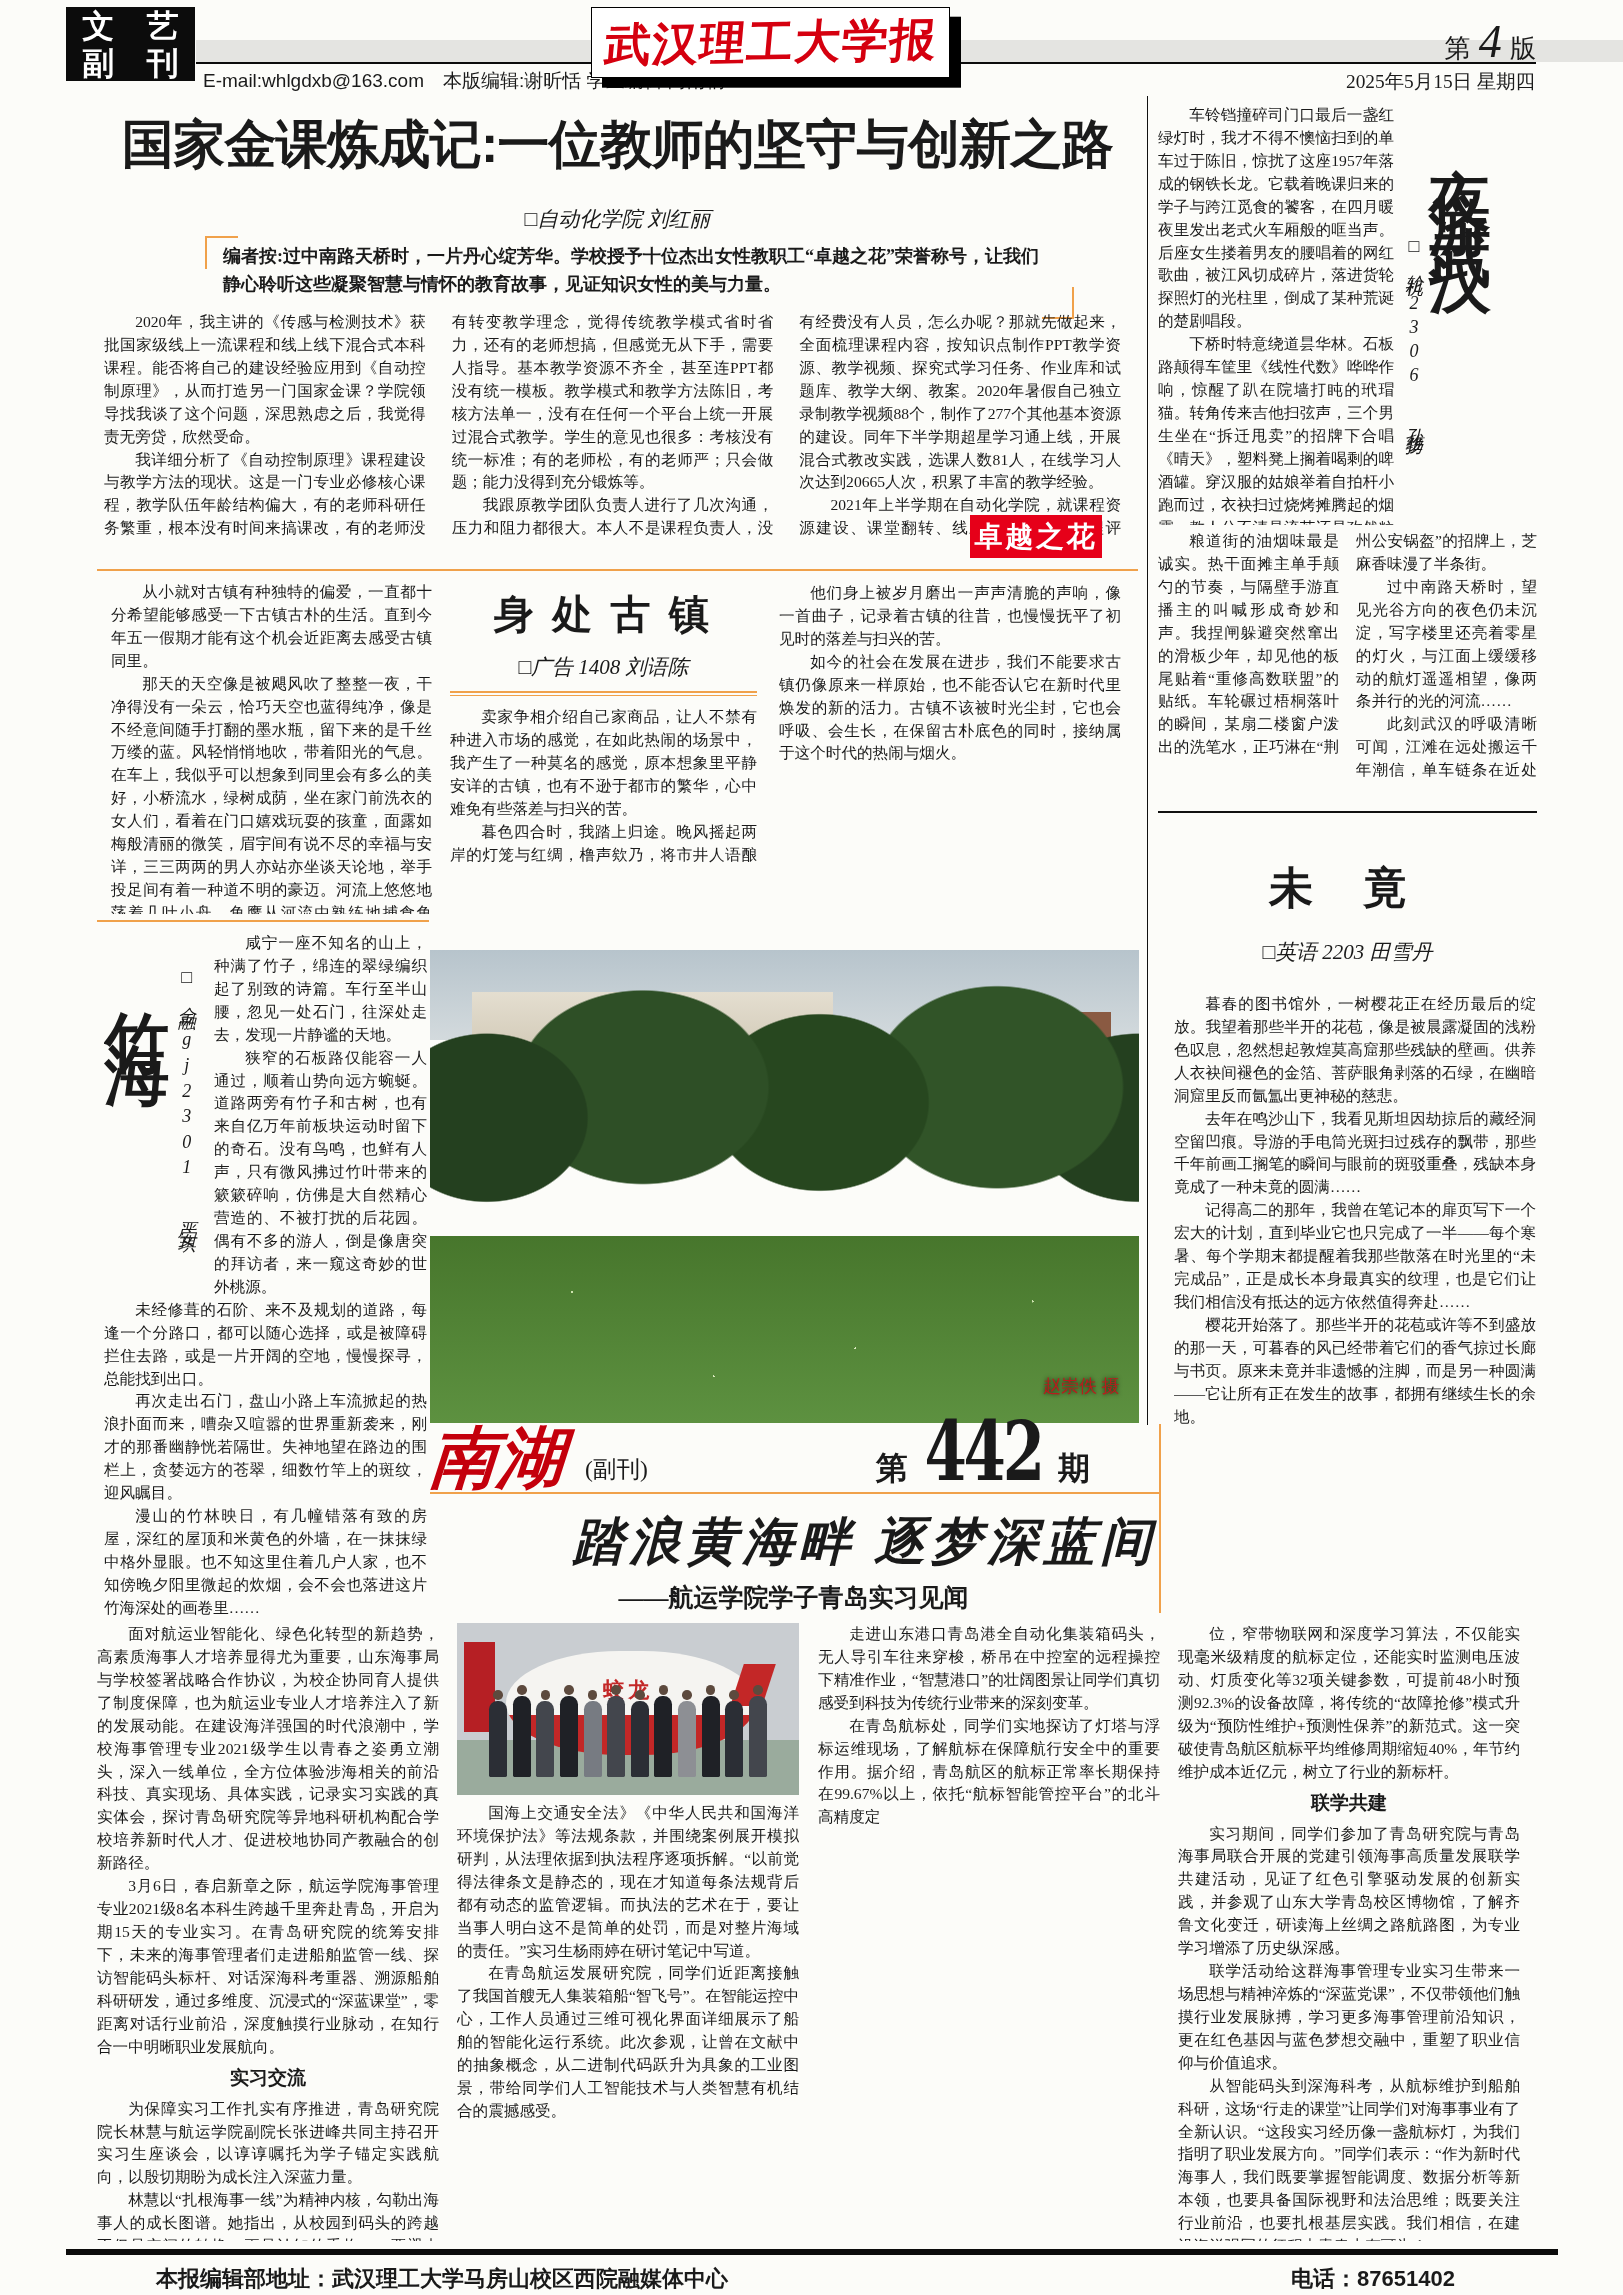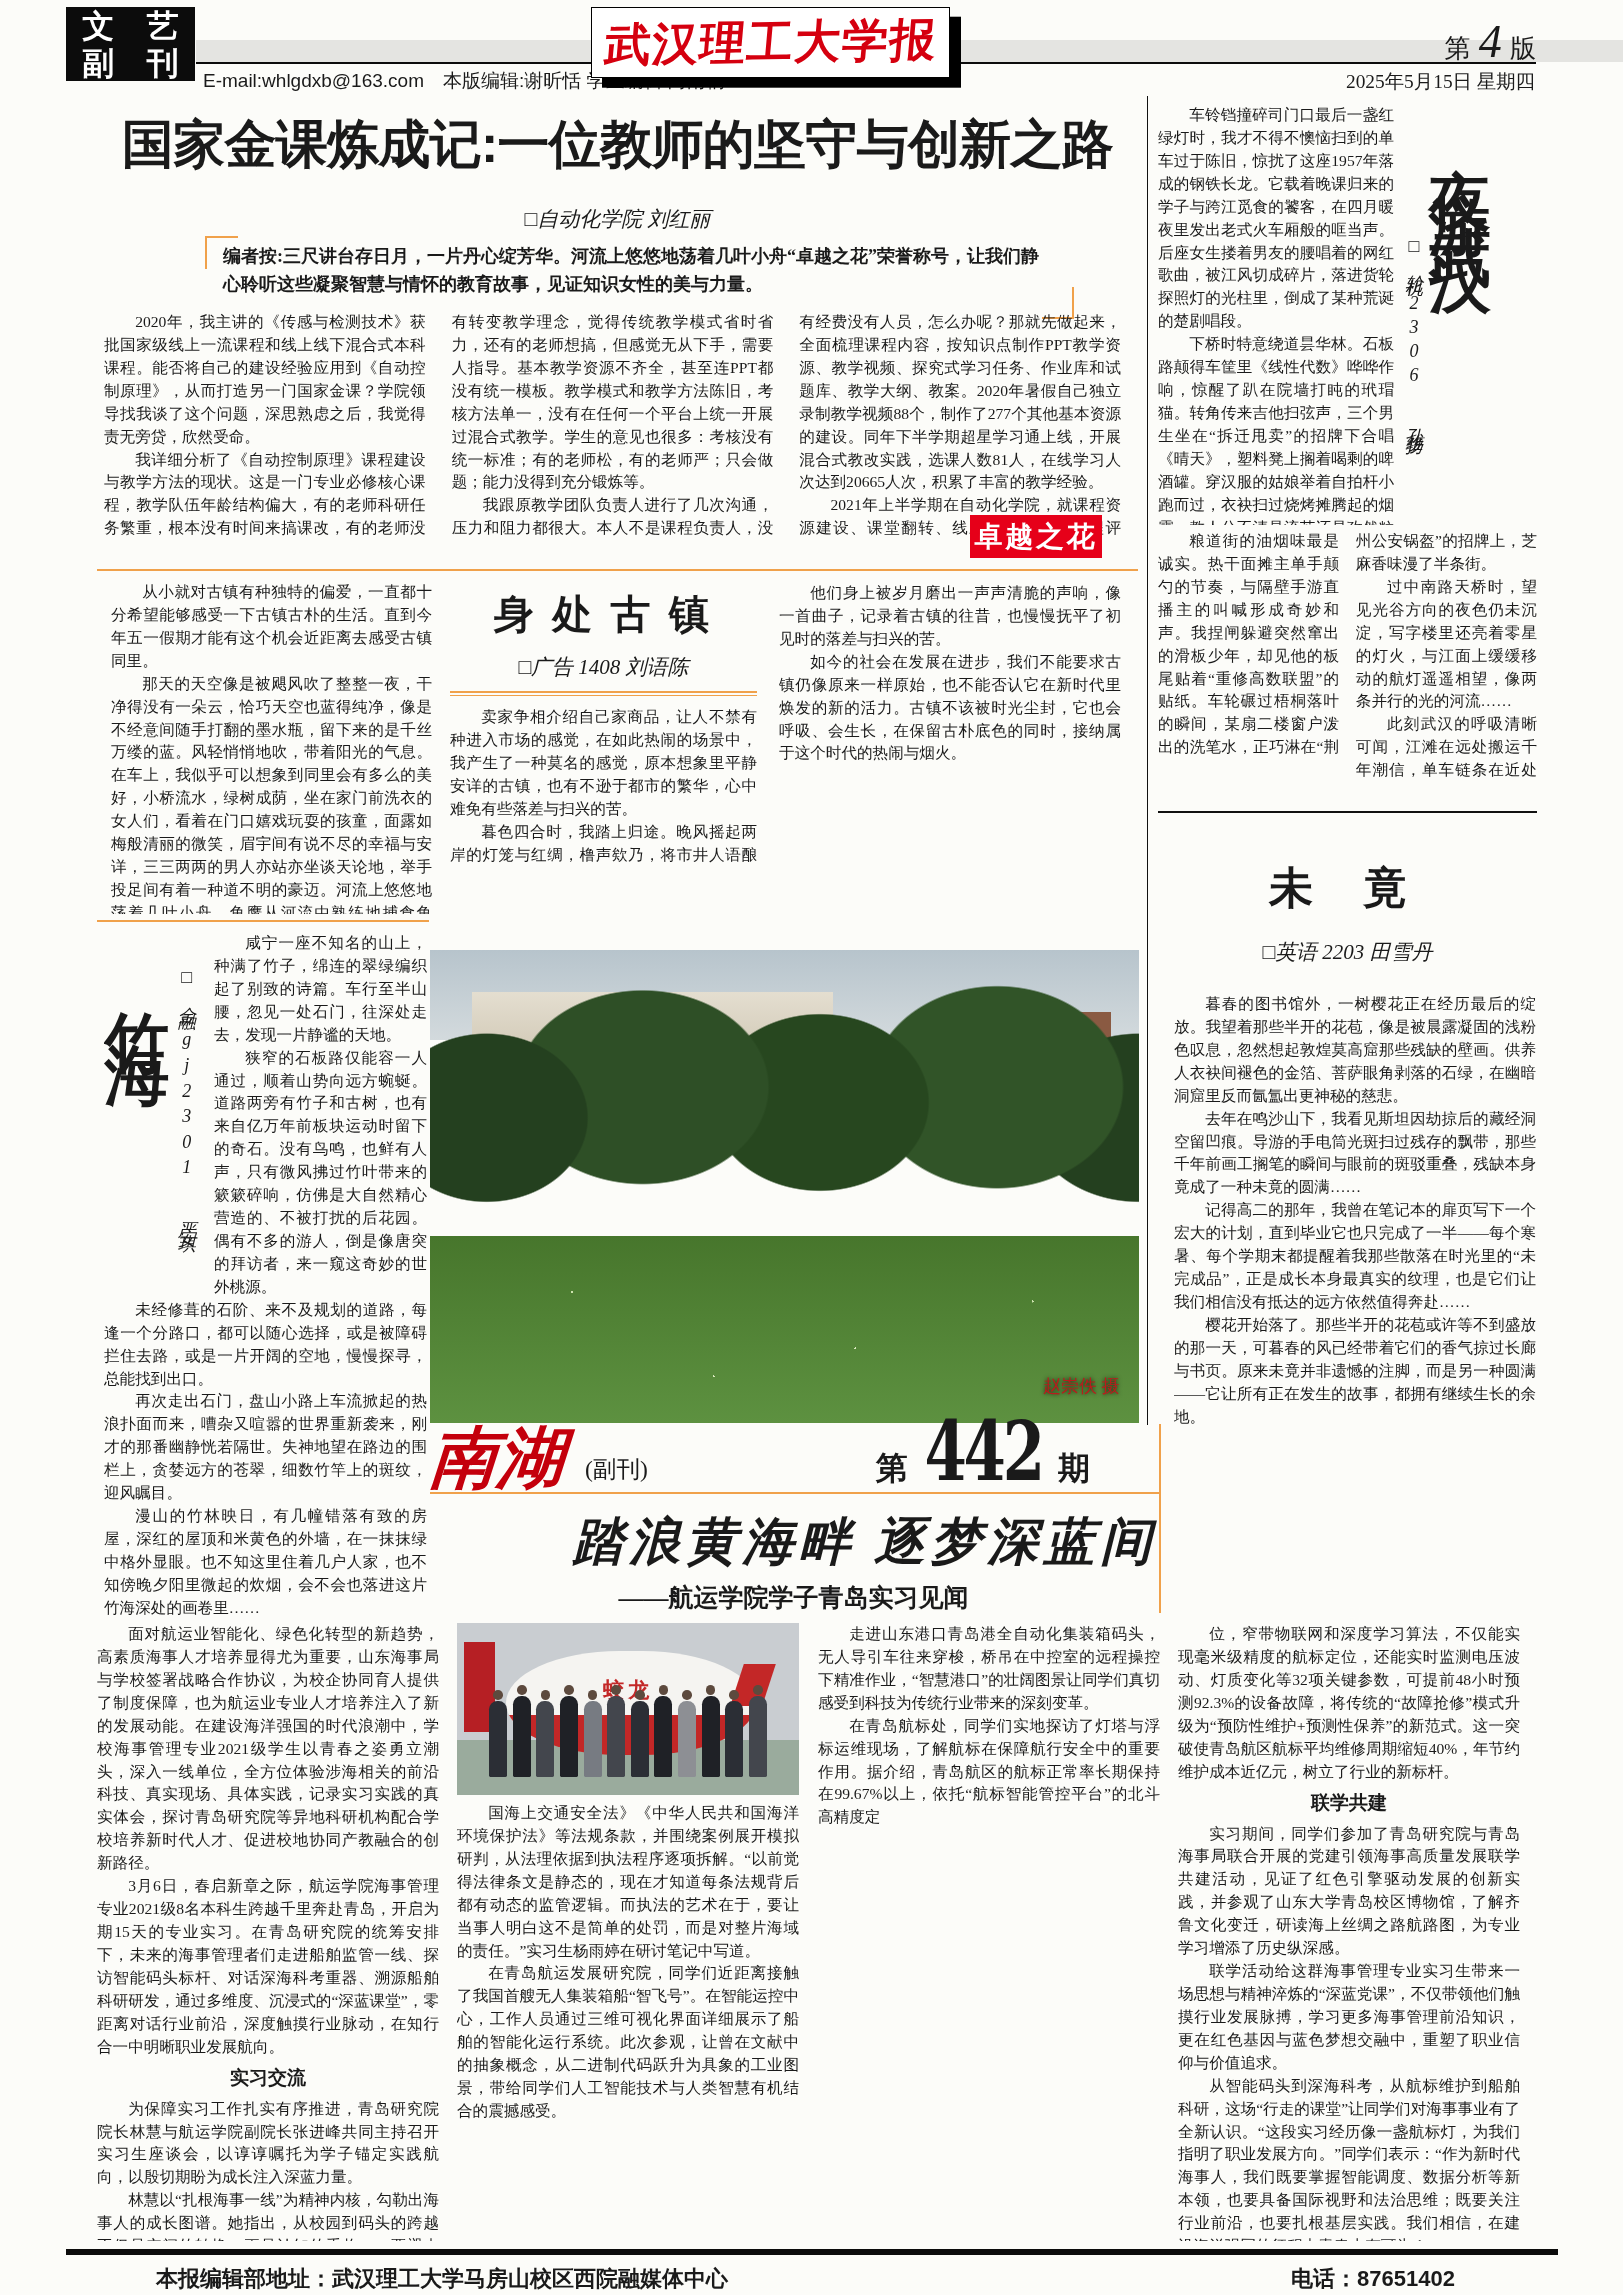--- a/index.html
+++ b/index.html
@@ -131,21 +131,21 @@
   <div id="edition" class="abs">
     <span class="e1">第</span>
     <span class="e2">4</span>
     <span class="e1">版</span>
   </div>
   <div id="hdate" class="abs">2025年5月15日 星期四</div>
   <div id="hemail" class="abs sans">E-mail:whlgdxb@163.com　本版编辑:谢昕恬 学生编辑:向雨桐</div>
 
   <div id="m-title" class="abs sans">国家金课炼成记:一位教师的坚守与创新之路</div>
   <div id="m-byline" class="abs">□自动化学院 刘红丽</div>
-  <div id="m-note" class="abs">编者按:三尺讲台存日月，一片丹心绽芳华。河流上悠悠地荡着几叶小舟“卓越之花”荣誉称号，让我们静心聆听这些凝聚智慧与情怀的教育故事，见证知识女性的美与力量。</div>
+  <div id="m-note" class="abs">编者按:过中南路天桥时，一片丹心绽芳华。学校授予十位杰出女性教职工“卓越之花”荣誉称号，让我们静心聆听这些凝聚智慧与情怀的教育故事，见证知识女性的美与力量。</div>
 
   <div id="m-body" class="abs jtext">
     <p>2020年，我主讲的《传感与检测技术》获批国家级线上一流课程和线上线下混合式本科课程。能否将自己的建设经验应用到《自动控制原理》，从而打造另一门国家金课？学院领导找我谈了这个问题，深思熟虑之后，我觉得责无旁贷，欣然受命。</p>
     <p>我详细分析了《自动控制原理》课程建设与教学方法的现状。这是一门专业必修核心课程，教学队伍年龄结构偏大，有的老师科研任务繁重，根本没有时间来搞课改，有的老师没有转变教学理念，觉得传统教学模式省时省力，还有的老师想搞，但感觉无从下手，需要人指导。基本教学资源不齐全，甚至连PPT都没有统一模板。教学模式和教学方法陈旧，考核方法单一，没有在任何一个平台上统一开展过混合式教学。学生的意见也很多：考核没有统一标准；有的老师松，有的老师严；只会做题；能力没得到充分锻炼等。</p>
     <p>我跟原教学团队负责人进行了几次沟通，压力和阻力都很大。本人不是课程负责人，没有经费没有人员，怎么办呢？那就先做起来，全面梳理课程内容，按知识点制作PPT教学资源、教学视频、探究式学习任务、作业库和试题库、教学大纲、教案。2020年暑假自己独立录制教学视频88个，制作了277个其他基本资源的建设。同年下半学期超星学习通上线，开展混合式教改实践，选课人数81人，在线学习人次达到20665人次，积累了丰富的教学经验。</p>
     <p>2021年上半学期在自动化学院，就课程资源建设、课堂翻转、线上线下混合、课程评价、教学反思、教学成果申报以及课程建设规划等作了题为《自动控制原理》教学方法改革经验汇报和动员会。确定了课程负责人，吸纳了四位年轻有为的年轻老师，选择理工智课平台，以我建设的基本资源为基础，开展混合式教学，边建设边讨论边实践，并积极申报了课程思政示范课程、理工金课等建设项目。教学团队分工明确，本人主要负责顶层设计，撰写资源建设规范和模板。经过两个学年的课程资源的建设和应用，《自动控制原理》被评为校级课程思政示范课程、院级金课和校级理工金课。2024年申报了湖北省新工科建设项目并成功立项。</p>
 
   </div>
   <div id="m-badge" class="abs sans">卓越之花</div>
 

